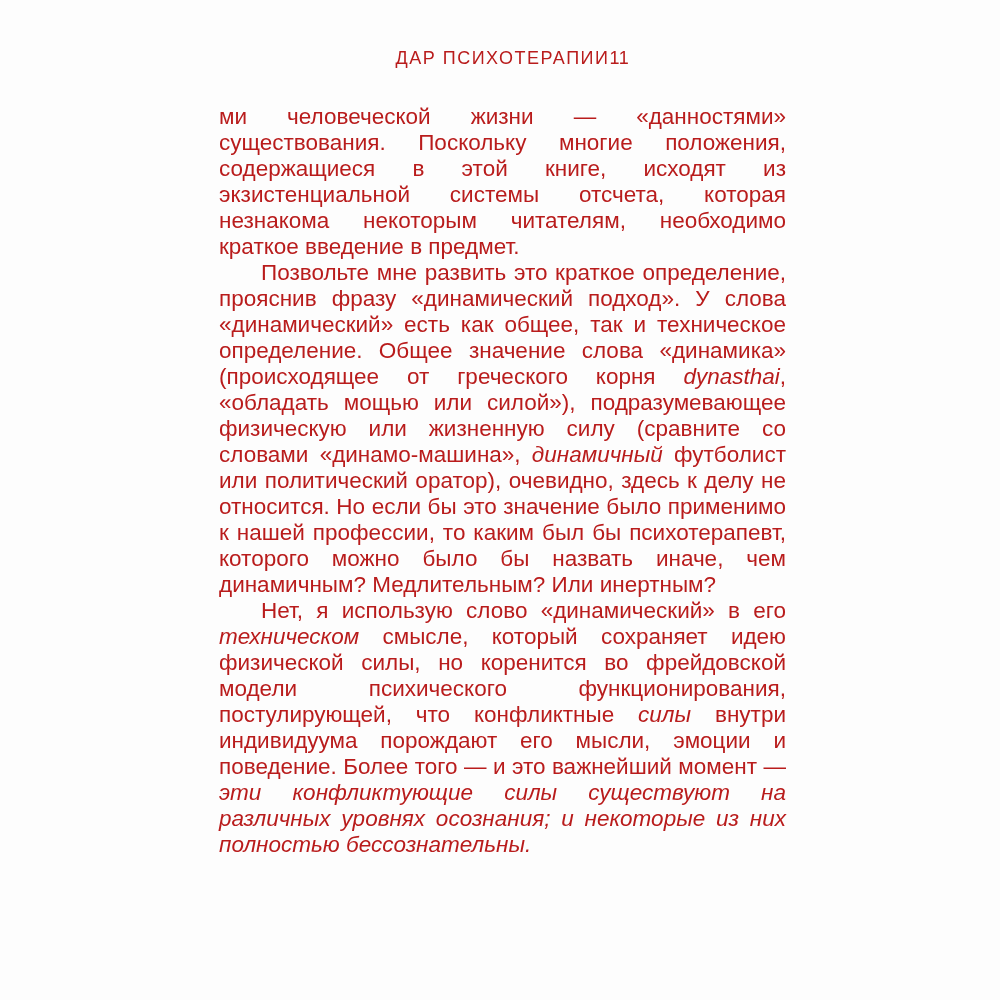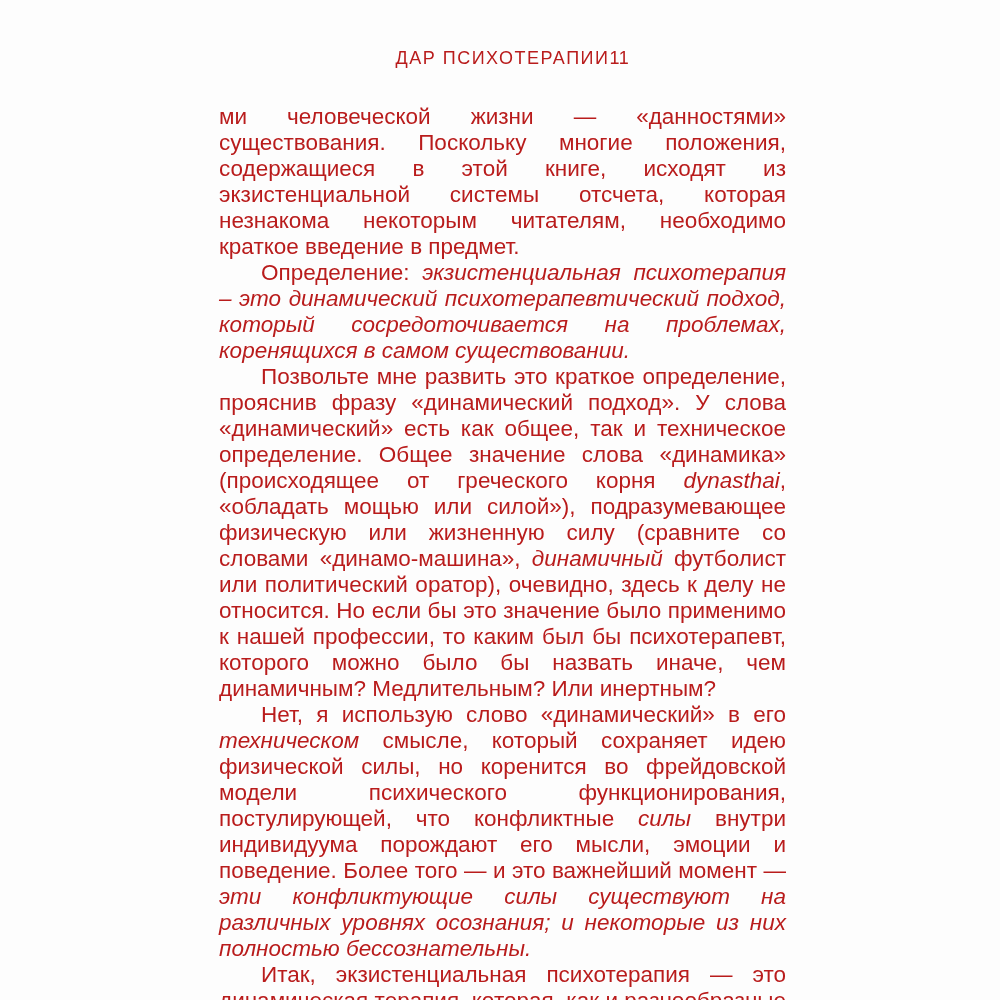--- a/index.html
+++ b/index.html
@@ -65,19 +65,17 @@
 <div class="page">
 
   <div class="running-header">
     <span></span>
     <span class="header-title">ДАР ПСИХОТЕРАПИИ</span>
     <span class="page-number">11</span>
   </div>
 
   <div class="text-block">
       <p class="para"><span>ми человеческой жизни — «данностями» существования. Поскольку многие положения, содержащиеся в этой книге, исходят из экзистенциальной системы отсчета, которая незнакома некоторым читателям, необходимо краткое введение в предмет.</span></p>
-      <p class="para indent"><span>Определение: </span><em>экзистенциальная психотерапия – это динамический психотерапевтический подход, который сосредоточивается на проблемах, коренящихся в самом существовании.</em></p>
       <p class="para indent"><span>Позвольте мне развить это краткое определение, прояснив фразу «динамический подход». У слова «динамический» есть как общее, так и техническое определение. Общее значение слова «динамика» (происходящее от греческого корня </span><em>dynasthai</em><span>, «обладать мощью или силой»), подразумевающее физическую или жизненную силу (сравните со словами «динамо-машина», </span><em>динамичный</em><span> футболист или политический оратор), очевидно, здесь к делу не относится. Но если бы это значение было применимо к нашей профессии, то каким был бы психотерапевт, которого можно было бы назвать иначе, чем динамичным? Медлительным? Или инертным?</span></p>
       <p class="para indent"><span>Нет, я использую слово «динамический» в его </span><em>техническом</em><span> смысле, который сохраняет идею физической силы, но коренится во фрейдовской модели психического функционирования, постулирующей, что конфликтные </span><em>силы</em><span> внутри индивидуума порождают его мысли, эмоции и поведение. Более того — и это важнейший момент — </span><em>эти конфликтующие силы существуют на различных уровнях осознания; и некоторые из них полностью бессознательны.</em></p>
-      <p class="para indent"><span>Итак, экзистенциальная психотерапия — это динамическая терапия, которая, как и разнообразные виды психоанализа, исходит из предпосылки, что бессоз-</span></p>
     </div>
 
 </div>
 
 </body></html>

